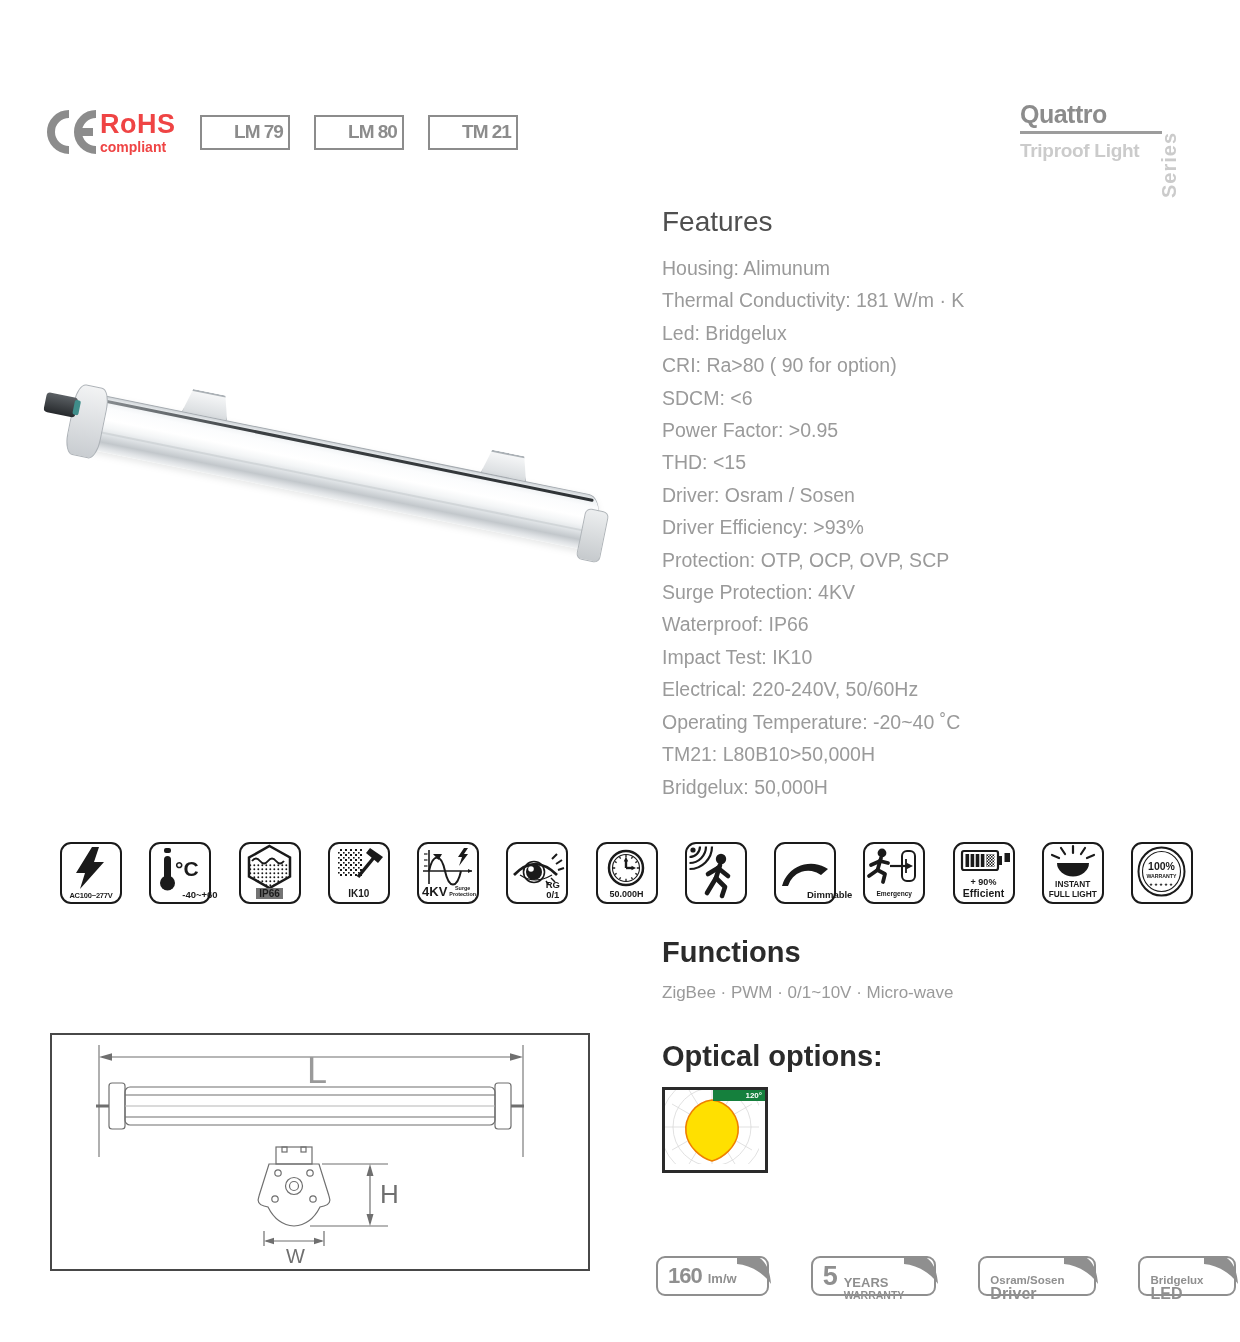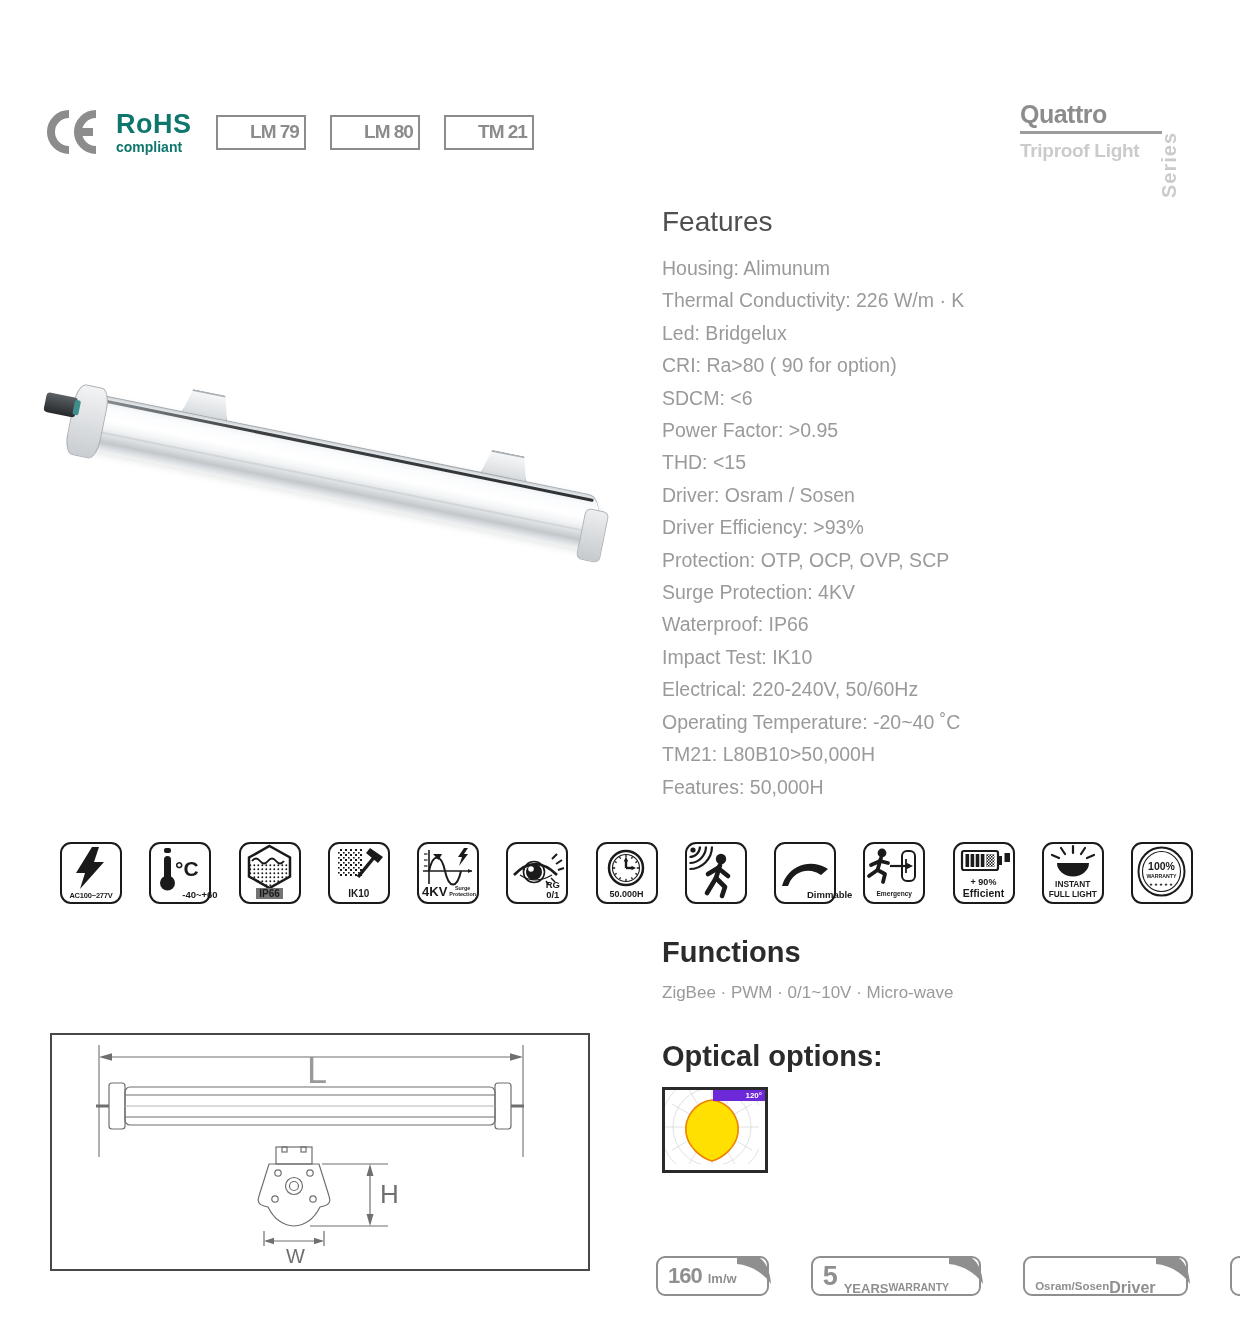--- a/index.html
+++ b/index.html
@@ -2,21 +2,21 @@
 <html><head>
 <meta charset="utf-8">
 <style>
   html,body{margin:0;padding:0;background:#fff;}
   #page{position:relative;width:1240px;height:1342px;background:#fff;overflow:hidden;
         font-family:"Liberation Sans",sans-serif;color:#9a9a9a;}
 
   
   .cert-row{position:absolute;left:46px;top:104px;display:flex;align-items:center;height:56px;}
   .ce{width:54px;height:48px;}
-  .rohs{margin-left:16px;color:#0f766e;line-height:1;}
+  .rohs{color:#ef4444;line-height:1;}
   .rohs .t1{font-size:27px;font-weight:700;letter-spacing:.5px;}
   .rohs .t2{font-size:14px;font-weight:700;margin-top:2px;}
   .cert-box{width:58px;height:31px;border:2px solid #8c8c8c;display:flex;align-items:center;justify-content:center;
             font-size:19px;font-weight:700;color:#8c8c8c;letter-spacing:-1px;margin-left:24px;padding-left:28px;}
   .cert-box:first-of-type{margin-left:26px;}
 
   
   .brand{position:absolute;left:1020px;top:102px;width:144px;line-height:1;}
   .brand .name{font-size:25px;font-weight:700;color:#8c8c8c;letter-spacing:-.5px;}
   .brand .rule{height:3px;background:#9c9c9c;margin:4px 0 7px;width:142px;}
@@ -68,35 +68,35 @@
   
   .functions{position:absolute;left:662px;top:936px;}
   .functions h2{margin:0;font-size:29px;font-weight:700;color:#2b2b2b;}
   .functions p{margin:14px 0 0 0;font-size:17px;color:#9a9a9a;}
 
   
   .optical{position:absolute;left:662px;top:1040px;}
   .optical h2{margin:0;font-size:29px;font-weight:700;color:#2b2b2b;}
   .beam-box{position:relative;margin-top:14px;width:100px;height:80px;border:3px solid #2a2a2a;background:#fff;}
   .beam-box svg{position:absolute;left:0;top:0;}
-  .angle-bar{position:absolute;right:0;top:0;width:52px;height:11px;background:#6d28d9;color:#fff;
+  .angle-bar{position:absolute;right:0;top:0;width:52px;height:11px;background:#15803d;color:#fff;
              font-size:8px;font-weight:700;text-align:right;line-height:11px;padding-right:3px;box-sizing:border-box;}
 
   
   .dims{position:absolute;left:50px;top:1033px;width:540px;height:238px;border:2px solid #484848;box-sizing:border-box;background:#fff;}
 
   
   .badges{position:absolute;left:656px;top:1256px;display:flex;gap:42px;}
   .badge{position:relative;height:40px;border:2px solid #8f8f8f;border-radius:9px;background:#fff;color:#8f8f8f;
          display:flex;align-items:center;gap:6px;padding:0 30px 0 10px;box-sizing:border-box;}
   .badge .fold{position:absolute;top:-2px;right:-5px;width:36px;height:30px;}
   .badge .big{font-size:22px;font-weight:700;letter-spacing:-1px;}
   .badge .big5{font-size:27px;font-weight:700;}
   .badge .small{font-size:13px;font-weight:700;align-self:center;margin-top:4px;}
-  .badge .col{display:flex;flex-direction:row;line-height:1.05;margin-top:25px;}
+  .badge .col{display:flex;flex-direction:column;line-height:1.05;margin-top:25px;}
   .badge .ct{font-size:13px;font-weight:700;}
   .badge .cb{font-size:10.5px;font-weight:700;}
   .badge .dt{font-size:11.5px;font-weight:700;}
   .badge .db{font-size:16px;font-weight:700;}
 </style>
 </head>
 <body>
 
 <svg width="0" height="0" style="position:absolute">
   <defs>
@@ -135,36 +135,36 @@
     <div class="name">Quattro</div>
     <div class="rule"></div>
     <div class="sub">Triproof Light</div>
   </div>
   <div class="series-vert">Series</div>
 
   <div class="features">
     <h2>Features</h2>
     <ul>
       <li>Housing: Alimunum</li>
-      <li>Thermal Conductivity: 226 W/m · K</li>
+      <li>Thermal Conductivity: 181 W/m · K</li>
       <li>Led: Bridgelux</li>
       <li>CRI: Ra&gt;80 ( 90 for option)</li>
       <li>SDCM: &lt;6</li>
       <li>Power Factor: &gt;0.95</li>
       <li>THD: &lt;15</li>
       <li>Driver: Osram / Sosen</li>
       <li>Driver Efficiency: &gt;93%</li>
       <li>Protection: OTP, OCP, OVP, SCP</li>
       <li>Surge Protection: 4KV</li>
       <li>Waterproof: IP66</li>
       <li>Impact  Test: IK10</li>
       <li>Electrical: 220-240V, 50/60Hz</li>
       <li>Operating Temperature: -20~40 ˚C</li>
       <li>TM21: L80B10&gt;50,000H</li>
-      <li>Features: 50,000H</li>
+      <li>Bridgelux: 50,000H</li>
     </ul>
   </div>
 
   <div class="product">
     <div class="tube-rot">
       <div class="bracket bk1"></div>
       <div class="bracket bk2"></div>
       <div class="tube-body">
         <div class="seam"></div>
         <div class="lens-line"></div>

